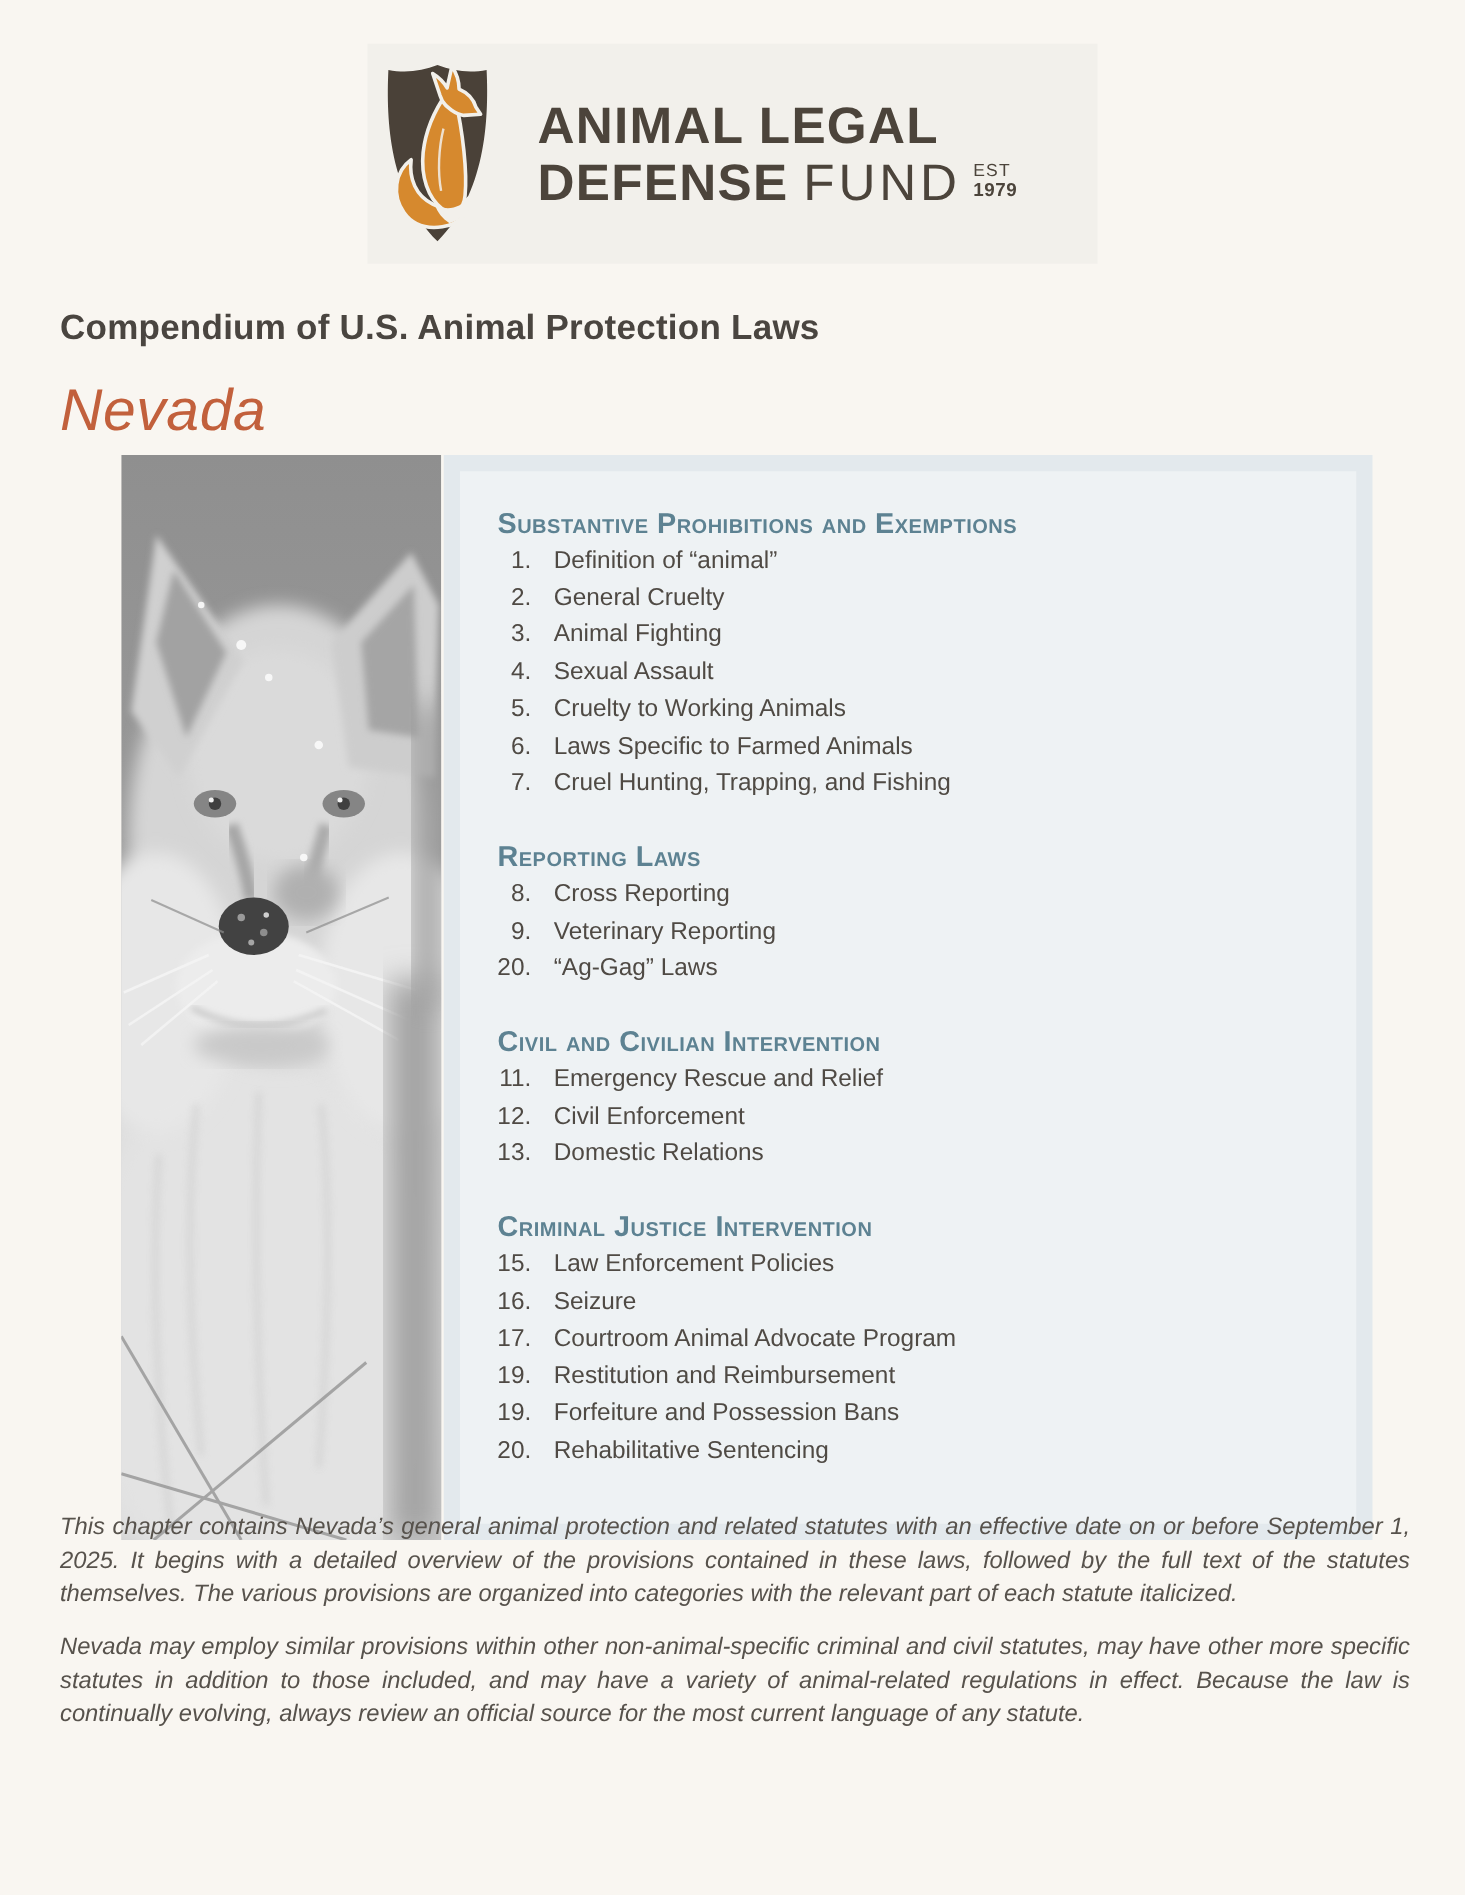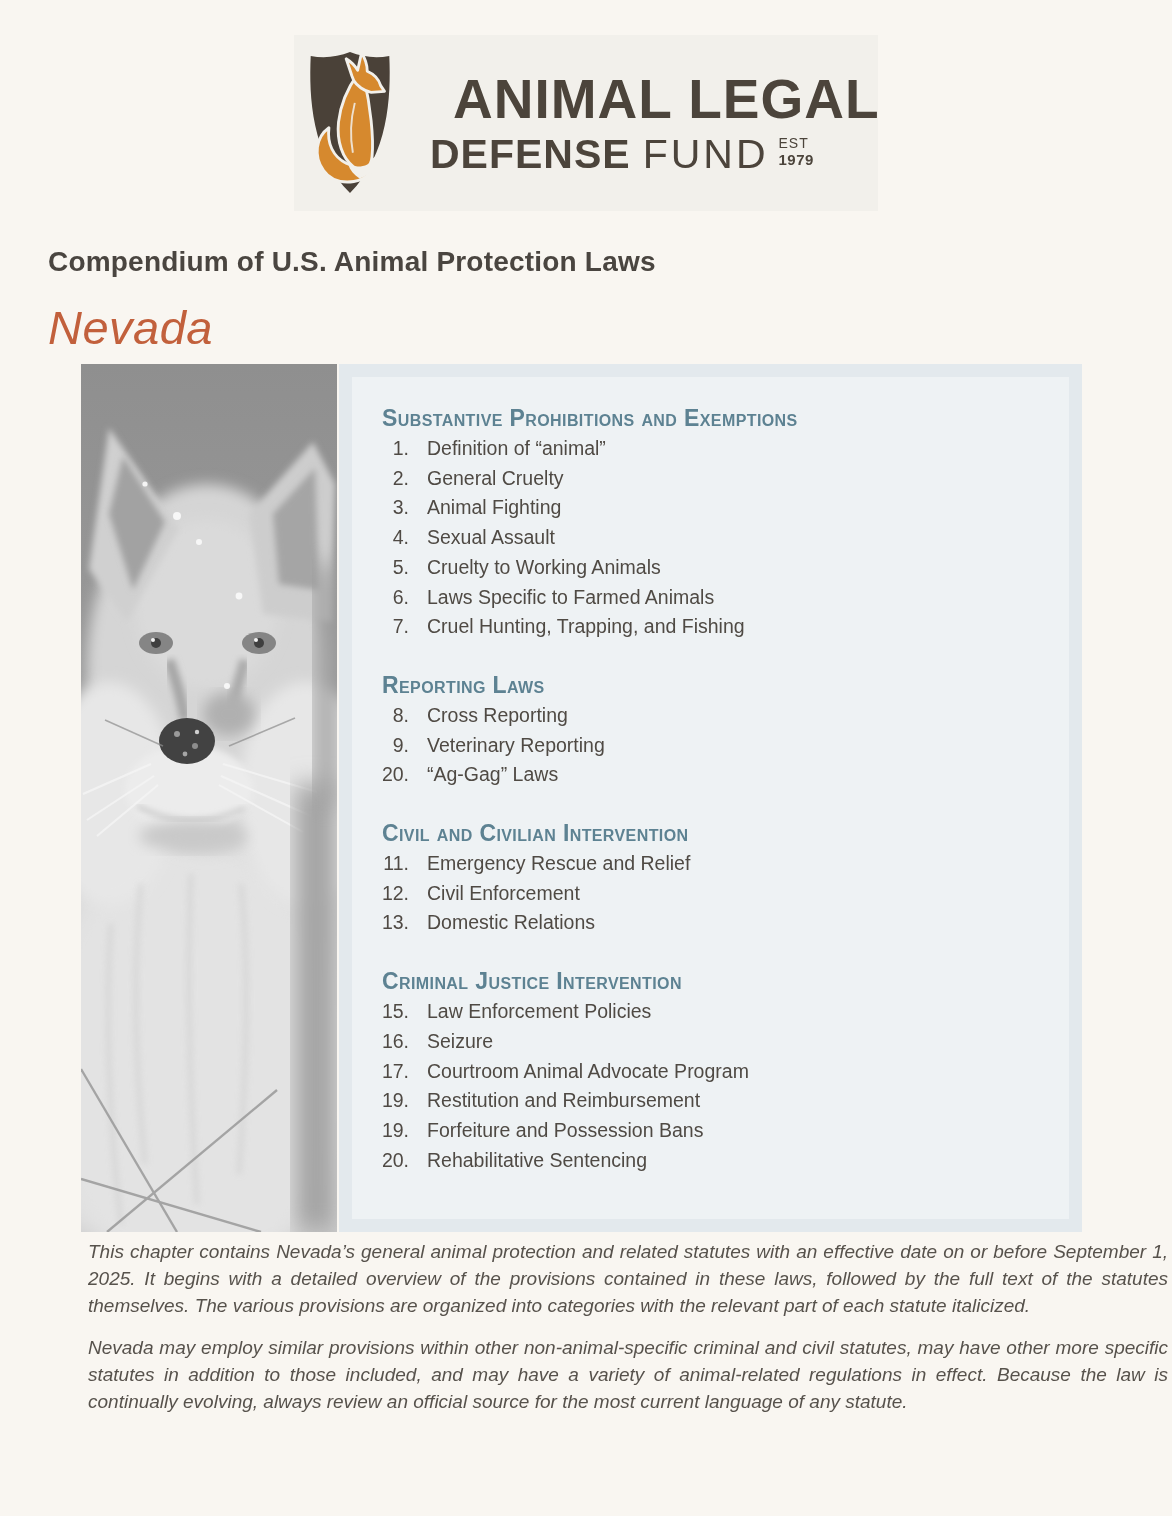--- a/index.html
+++ b/index.html
@@ -18,62 +18,61 @@
   }
   
   .logo-block{
     position:absolute;left:294px;top:35px;width:584px;height:176px;
     background:var(--logo-block-bg);
     display:flex;align-items:center;gap:34px;padding-left:10px;
   }
   .shield-wrap{flex:0 0 auto;width:92px;height:152px;}
   .logo-text{display:flex;flex-direction:column;line-height:1.08;}
   .logo-line1{
-    font-size:55px;font-weight:800;letter-spacing:1px;color:var(--logo-text);
+    font-size:41px;font-weight:800;letter-spacing:1px;color:var(--logo-text);
     white-space:nowrap;
-    margin-left:23px;
   }
   .logo-line2{display:flex;align-items:center;white-space:nowrap;margin-top:2px;}
   .logo-defense{font-size:41px;font-weight:800;letter-spacing:1px;color:var(--logo-text);}
   .logo-fund{font-size:41px;font-weight:400;letter-spacing:3px;color:var(--logo-text);margin-left:12px;}
   .logo-est{
     display:flex;flex-direction:column;margin-left:10px;line-height:1;
     color:var(--logo-text);transform:translateY(-2px);
   }
   .logo-est .est{font-size:14px;font-weight:500;letter-spacing:1px;}
   .logo-est .year{font-size:15px;font-weight:800;letter-spacing:.5px;margin-top:2px;}
   
   .titles{position:absolute;left:48px;top:246px;}
   .compendium-title{
     font-size:28px;font-weight:700;color:var(--title-text);letter-spacing:.2px;
   }
   .state-title{
     font-size:47px;font-weight:400;font-style:italic;color:var(--state-accent);
     margin-top:22px;letter-spacing:.5px;
   }
   
-  .content-row{position:absolute;left:81px;top:364px;display:flex;gap:2px;}
+  .content-row{position:absolute;left:97px;top:364px;display:flex;gap:2px;}
   .fox-photo{width:256px;height:868px;flex:0 0 auto;display:block;}
   .toc-panel{
     width:743px;height:868px;background:var(--panel-border);padding:13px;flex:0 0 auto;
   }
   .toc-inner{width:100%;height:100%;background:var(--panel-bg);padding-top:28px;}
   .toc-section{margin-top:30px;}
   .toc-section:first-child{margin-top:0;}
   .toc-heading{
     margin-left:30px;font-size:23px;font-weight:700;color:var(--toc-heading);
     font-variant:small-caps;letter-spacing:.4px;line-height:26px;margin-bottom:3px;
   }
   .toc-item{
     display:grid;grid-template-columns:57px 1fr;column-gap:18px;
     line-height:29.7px;font-size:19.5px;color:var(--toc-text);
   }
   .toc-num{text-align:right;}
   
-  .footnotes{position:absolute;left:48px;top:1238px;width:1080px;margin-left:40px;}
+  .footnotes{position:absolute;left:48px;top:1208px;width:1080px;}
   .footnotes p{
     font-size:19px;font-style:italic;line-height:27.2px;color:var(--paragraph-text);
     text-align:justify;
   }
   .footnotes p + p{margin-top:14px;}
 </style>
 </head>
 <body>
 
 <div class="logo-block">

